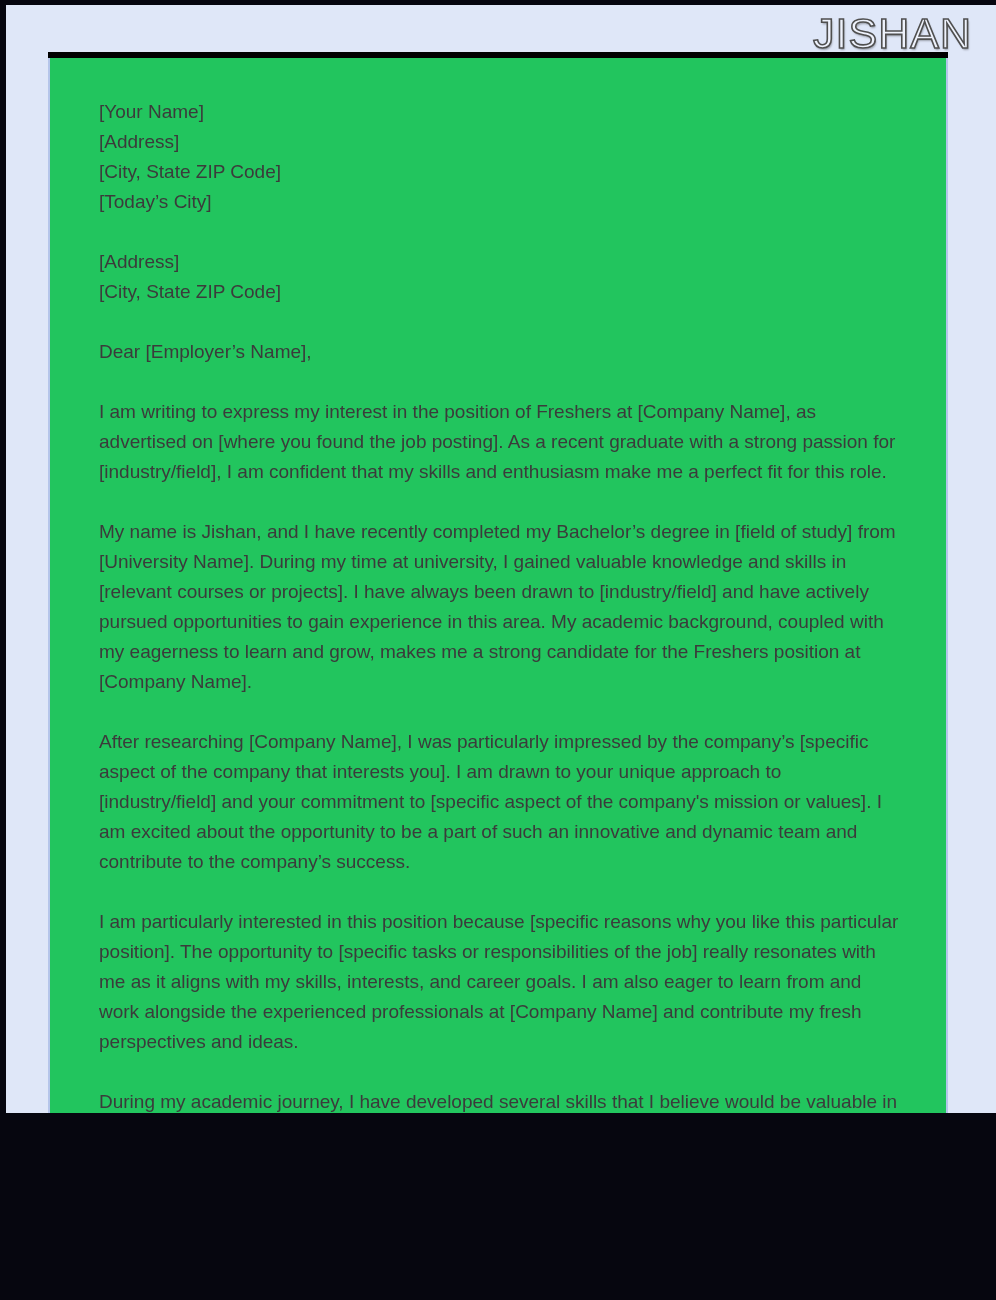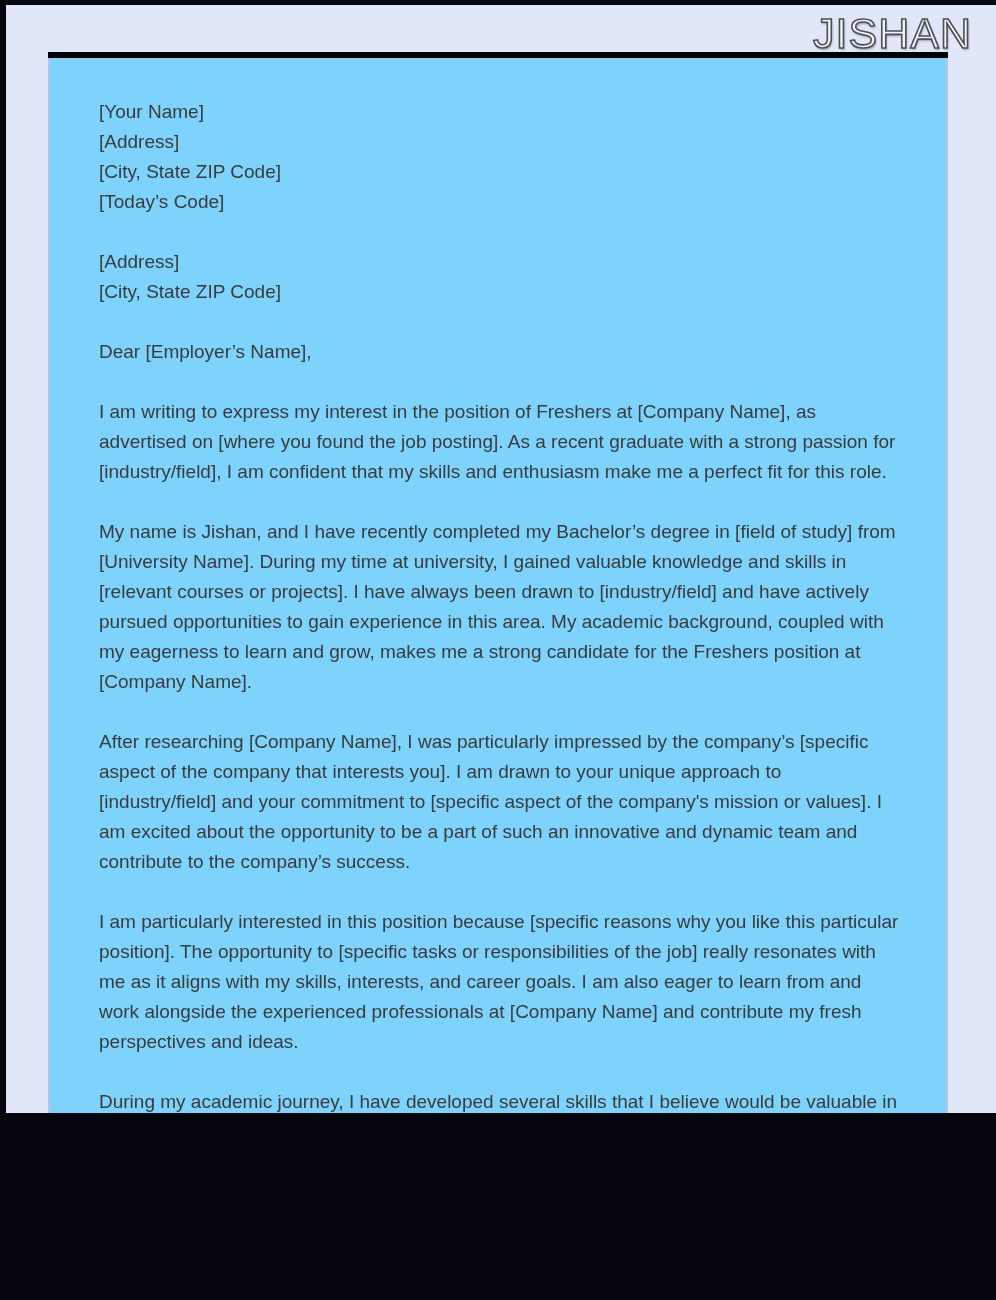--- a/index.html
+++ b/index.html
@@ -41,21 +41,21 @@
     height: 6px;
     background: #000000;
   }
   .doc {
     position: absolute;
     left: 42px;
     top: 53px;
     width: 900px;
     height: 1204px;
     box-sizing: border-box;
-    background: #7dd3fc;
+    background: #22c55e;
     border: 2px solid #b5c5ea;
     border-top: none;
     overflow: visible; 
   }
   .doc-content {
     position: relative;
     margin-left: 49px;
     padding-top: 39px;
     width: 804px;
     color: #3b3b3b;
@@ -83,21 +83,21 @@
 
   <div class="doc-topbar"></div>
 
   <div class="doc">
     <div class="doc-content">
 
       <div class="block">
         <div>[Your Name]</div>
         <div>[Address]</div>
         <div>[City, State ZIP Code]</div>
-        <div>[Today’s Code]</div>
+        <div>[Today’s City]</div>
       </div>
 
       <div class="block">
         <div>[Address]</div>
         <div>[City, State ZIP Code]</div>
       </div>
 
       <div class="para">Dear [Employer’s Name],</div>
 
       <div class="para">I am writing to express my interest in the position of Freshers at [Company Name], as advertised on [where you found the job posting]. As a recent graduate with a strong passion for [industry/field], I am confident that my skills and enthusiasm make me a perfect fit for this role.</div>

